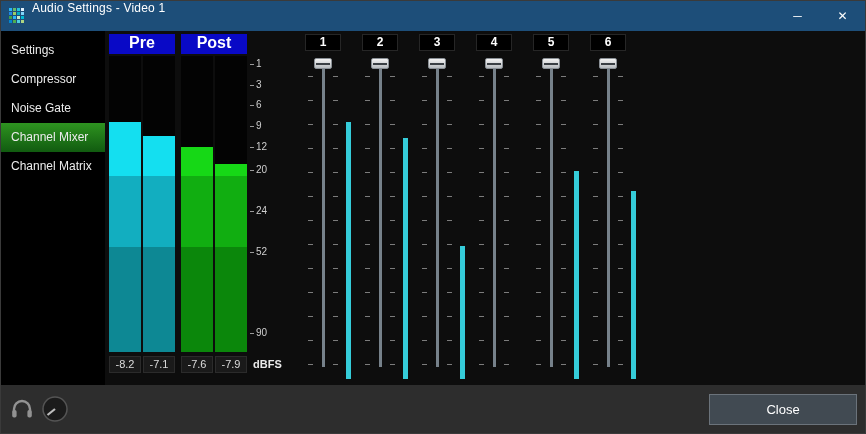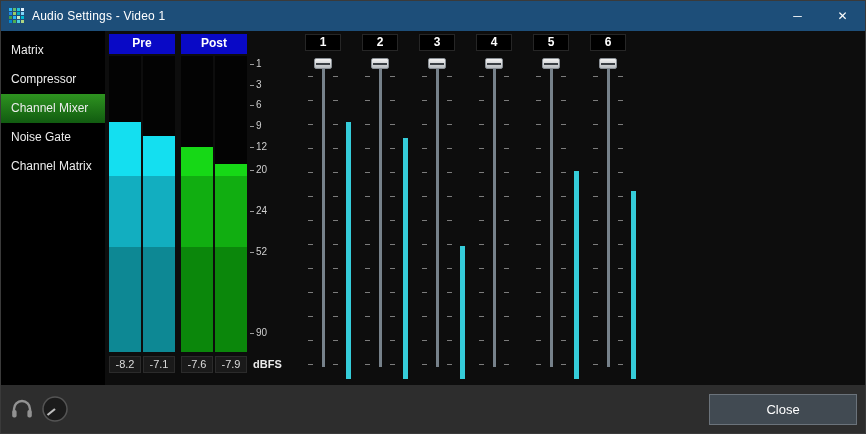--- a/index.html
+++ b/index.html
@@ -1,30 +1,30 @@
 <!DOCTYPE html>
 <html><head>
 <meta charset="utf-8">
 <style>
   *{margin:0;padding:0;box-sizing:border-box}
   html,body{width:866px;height:434px;background:#000;overflow:hidden}
   body{font-family:"Liberation Sans",sans-serif}
   .window{position:relative;width:866px;height:434px;background:#0d0d0d;border:1px solid #3a3a3a}
   
-  .titlebar{position:absolute;left:0;top:0;right:0;height:30px;display:flex;align-items:center;color:#fff;font-size:12px}
+  .titlebar{position:absolute;left:0;top:0;right:0;height:30px;display:flex;color:#fff;font-size:12px}
   .app-icon{margin:0 7px 0 8px;display:flex;align-items:center}
   .title{letter-spacing:.2px}
   .winbtns{margin-left:auto;display:flex;height:100%}
   .winbtn{width:45px;height:100%;display:flex;align-items:center;justify-content:center;font-size:12px;color:#fff;cursor:default}
   
   .sidebar{position:absolute;left:0;top:30px;width:104px;bottom:48px;background:#000;padding-top:5px}
   .side-item{height:29px;line-height:29px;padding-left:10px;color:#ececec;font-size:12px;cursor:default;white-space:nowrap}
   
   #main{position:absolute;left:104px;top:30px;right:0;bottom:48px;background:#0d0d0d}
-  .chip{position:absolute;height:20px;color:#fff;font-weight:bold;font-size:12px;text-align:center;line-height:18px}
+  .chip{position:absolute;height:20px;color:#fff;font-weight:bold;font-size:16px;text-align:center;line-height:18px}
   .meterbar{position:absolute;background:#030303;overflow:hidden}
   .meterseg{position:absolute;left:0;width:100%}
   .valbox{position:absolute;width:32px;height:17px;background:#1a1a1a;border:1px solid #2b2b2b;color:#dcdcdc;font-size:11px;text-align:center;line-height:15px}
   .unit{position:absolute;color:#eaeaea;font-size:11px;font-weight:bold;line-height:17px}
   .scale-dash{position:absolute;width:4px;height:1px;background:#9a9a9a}
   .scale-label{position:absolute;color:#cfcfcf;font-size:10px;line-height:12px}
   .ch-header{position:absolute;width:36px;height:17px;background:#000;border:1px solid #262626;color:#fff;font-weight:bold;font-size:12px;text-align:center;line-height:15px}
   .fader-track{position:absolute;width:3px;background:#76818a}
   .fader-tick{position:absolute;width:5px;height:1px;background:#7c7c7c}
   .fader-handle{position:absolute;width:18px;height:11px;background:linear-gradient(180deg,#f2f2f2,#b8bcc0);border:1px solid #8a9096;border-radius:2px}
@@ -63,24 +63,24 @@
       </svg>
     </span>
     <span class="title">Audio Settings - Video 1</span>
     <div class="winbtns">
       <div class="winbtn">─</div>
       <div class="winbtn">✕</div>
     </div>
   </div>
 
   <div class="sidebar" id="sidebar">
-      <div class="side-item">Matrix</div>
+      <div class="side-item">Settings</div>
       <div class="side-item">Compressor</div>
+      <div class="side-item">Noise Gate</div>
       <div class="side-item selected" style="background: linear-gradient(rgb(46, 147, 32), rgb(17, 91, 16));">Channel Mixer</div>
-      <div class="side-item">Noise Gate</div>
       <div class="side-item">Channel Matrix</div>
     </div>
 
   <div id="main">
       <div class="chip" style="left: 4px; top: 3px; width: 66px; background: rgb(9, 9, 198);">Pre</div>
       <div class="meterbar" style="left: 4px; top: 25px; width: 32px; height: 296px;">
         <div class="meterseg" style="top: 66px; height: 54px; background: rgb(20, 223, 240);"></div>
         <div class="meterseg" style="top: 120px; height: 71px; background: rgb(18, 174, 192);"></div>
         <div class="meterseg" style="top: 191px; height: 105px; background: rgb(13, 136, 148);"></div>
       </div>

